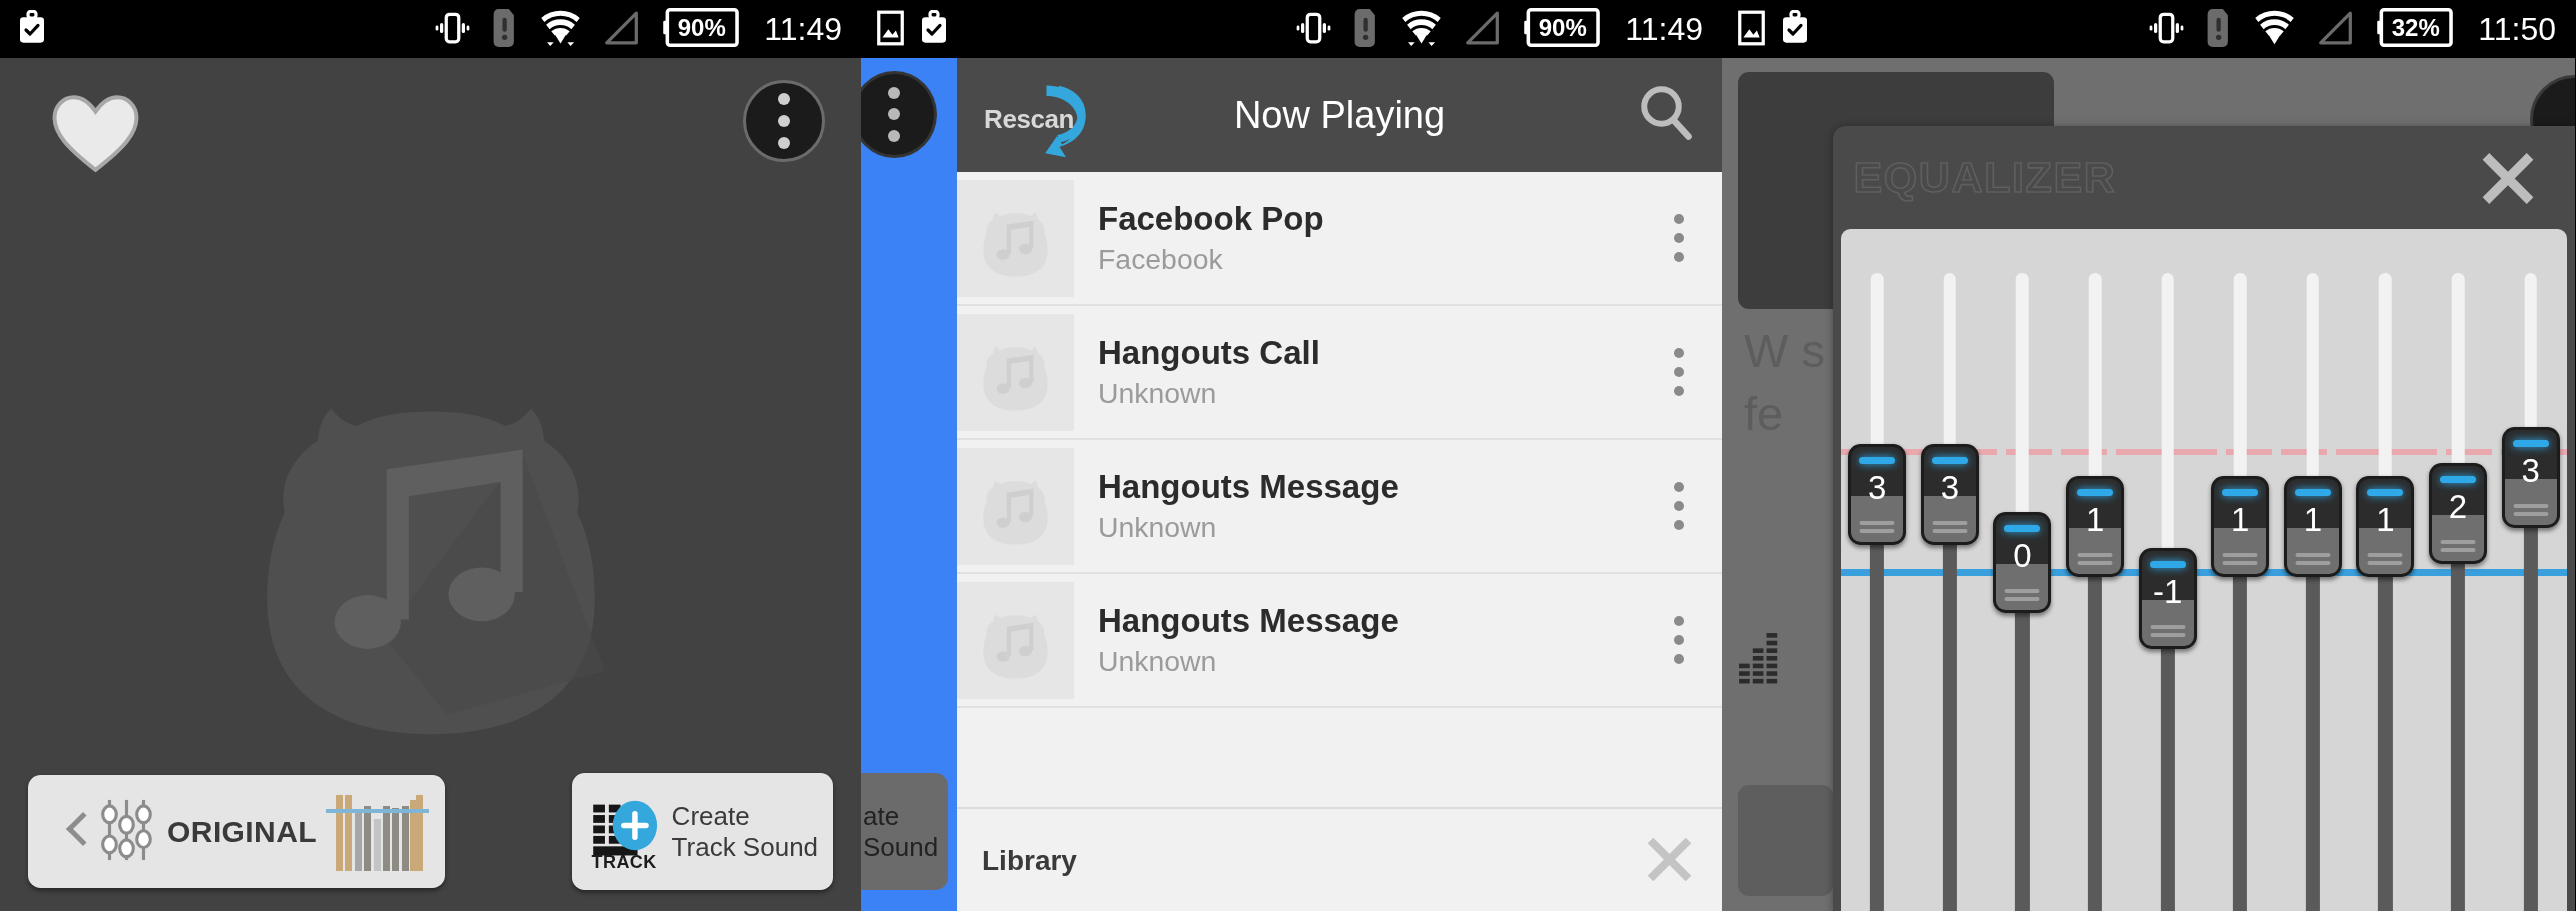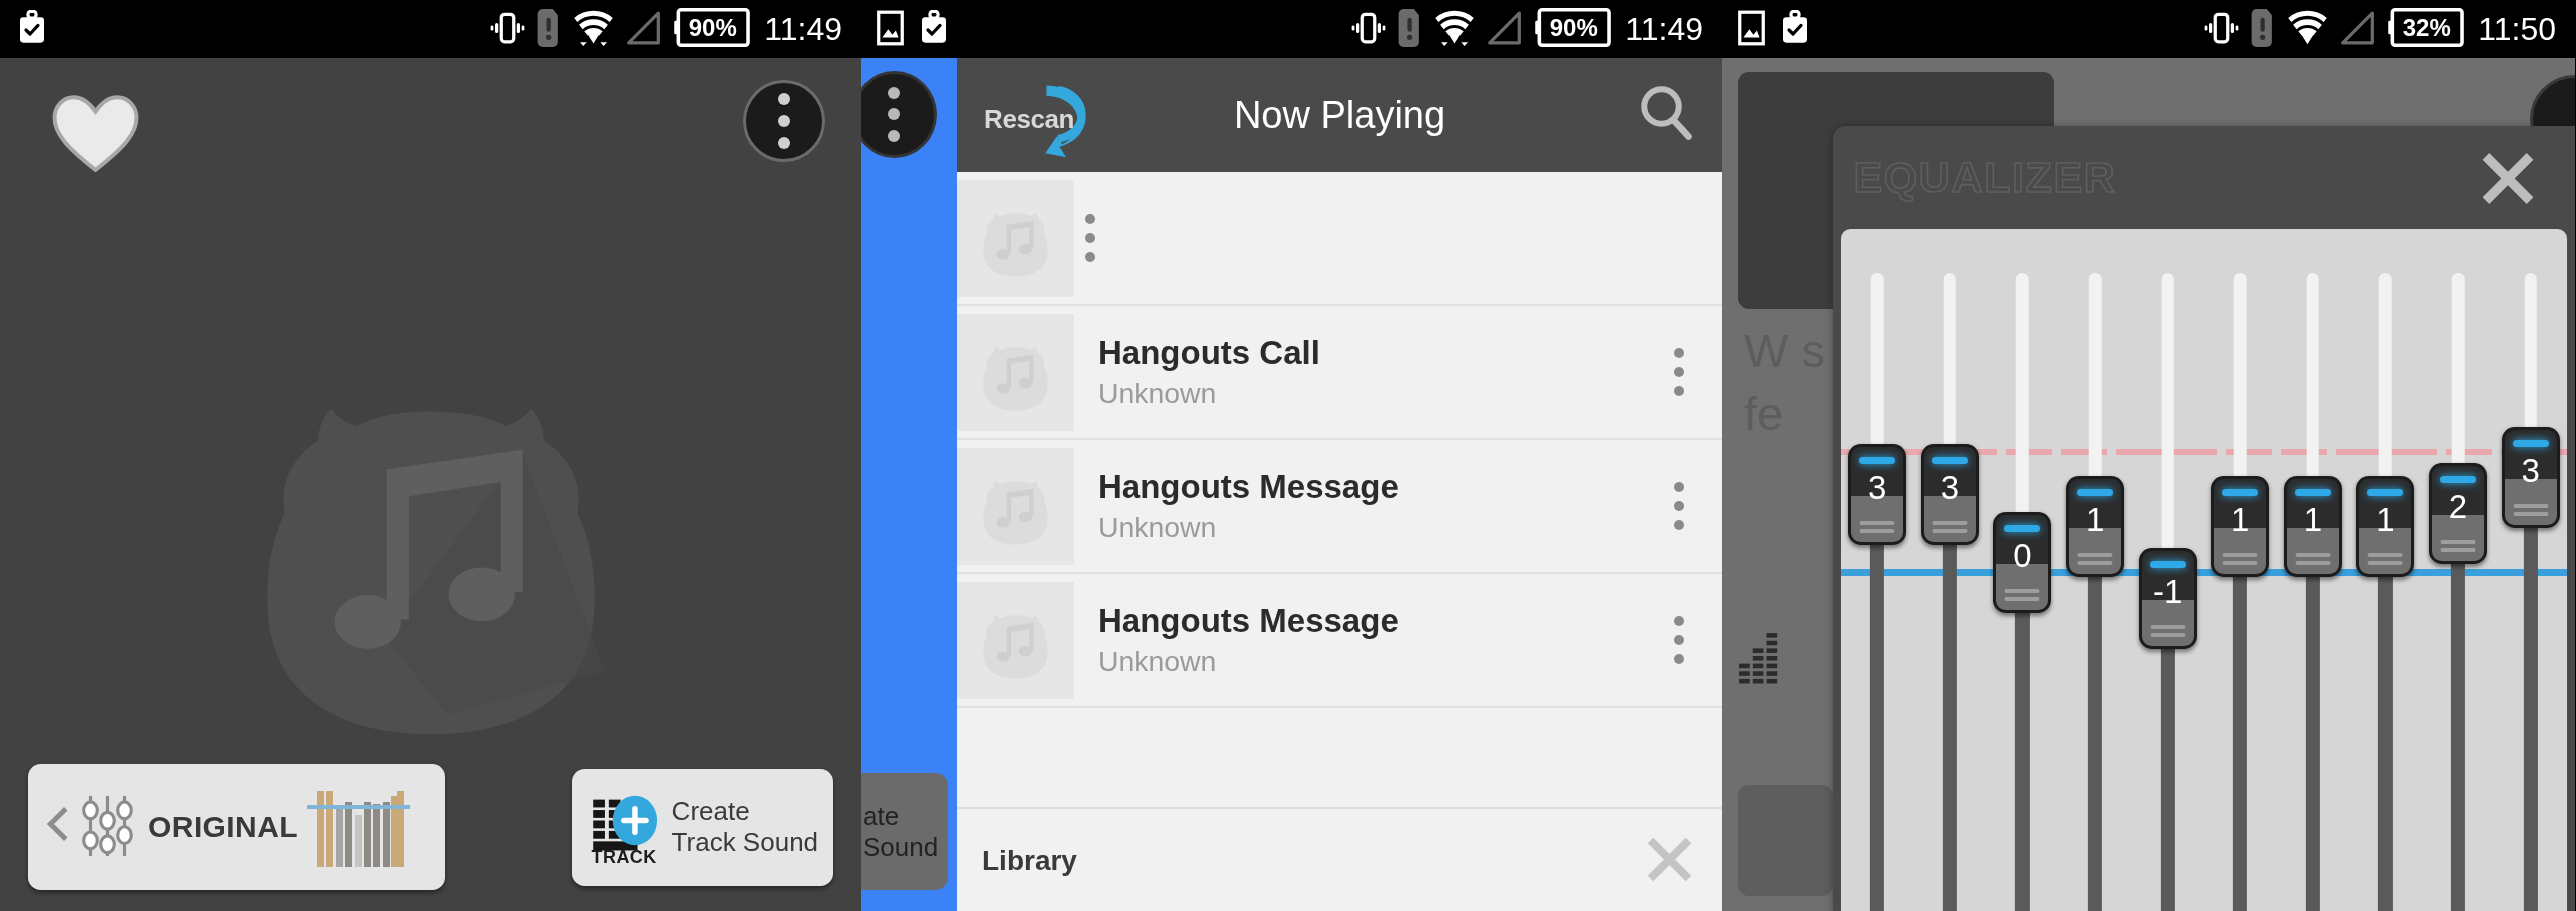--- a/index.html
+++ b/index.html
@@ -17,21 +17,21 @@
 
   
   .statusbar {
     position: absolute; top: 0; left: 0; right: 0;
     height: 58px;
     background: #000;
     display: flex; align-items: center;
     z-index: 50;
   }
   .sb-left { display: flex; align-items: center; gap: 14.2px; padding-left: 16px; }
-  .sb-right { margin-left: auto; display: flex; align-items: center; gap: 12px; padding-right: 19px; }
+  .sb-right { margin-left: auto; display: flex; align-items: center; gap: 23px; padding-right: 19px; }
   .sb-time {
     color: #fff; font-size: 32px; font-weight: 400;
     font-family: "Liberation Sans", sans-serif;
     letter-spacing: 0px;
     line-height: 1;
   }
   .ic { display: inline-block; }
 
   
   .panel { position: relative; height: 912px; overflow: hidden; }
@@ -63,22 +63,22 @@
     display: flex; align-items: center; justify-content: space-between;
     padding: 0 28.4px;
   }
   .chip {
     background: #e5e5e5;
     border-radius: 12.6px;
     box-shadow: 0 2.4px 4px rgba(0,0,0,.4);
     display: flex; align-items: center;
   }
   .chip-original {
-    width: 417px; height: 126px;
-    padding-left: 19px;
+    width: 417px; height: 113px;
+    padding-left: 38px;
     gap: 12.6px;
   }
   .chev-left {
     width: 20.5px; height: 36px; position: relative; flex: none;
   }
   .chev-left::before {
     content: ""; position: absolute; left: 4.7px; top: 3.2px;
     width: 19px; height: 19px;
     border-left: 5.5px solid #8d8d8d; border-bottom: 5.5px solid #8d8d8d;
     transform: rotate(45deg);
@@ -524,20 +524,24 @@
         <div class="trackrow">
           <div class="thumb">
             <svg width="87" height="87" viewBox="0 0 560 560">
                 <path d="M95 245c-5-28 2-47 12-62 8-12 19-22 30-29 1-20 9-34 17-41 10 14 22 20 32 22 28-14 60-18 94-18s66 4 94 18c10-2 22-8 32-22 8 7 16 21 17 41 11 7 22 17 30 29 10 15 17 34 12 62 18 38 22 76 22 110 0 120-89 170-207 170S73 475 73 355c0-34 4-72 22-110z" fill="#dcdcdc"></path>
                 <g fill="#cfcfcf">
                   <path d="M224 190 L396 165 L396 345 L368 345 L368 206 L252 224 L252 380 L224 380 Z"></path>
                   <ellipse cx="200" cy="383" rx="42" ry="34"></ellipse>
                   <ellipse cx="344" cy="348" rx="42" ry="34"></ellipse>
                 </g>
               </svg>
+          </div>
+          <div class="trackmeta">
+            <div class="tr-title">Facebook Pop</div>
+            <div class="tr-sub">Facebook</div>
           </div>
           <div class="row-kebab">
             <i></i>
             <i></i>
             <i></i>
           </div>
         </div>
 
         <div class="trackrow">
           <div class="thumb">

